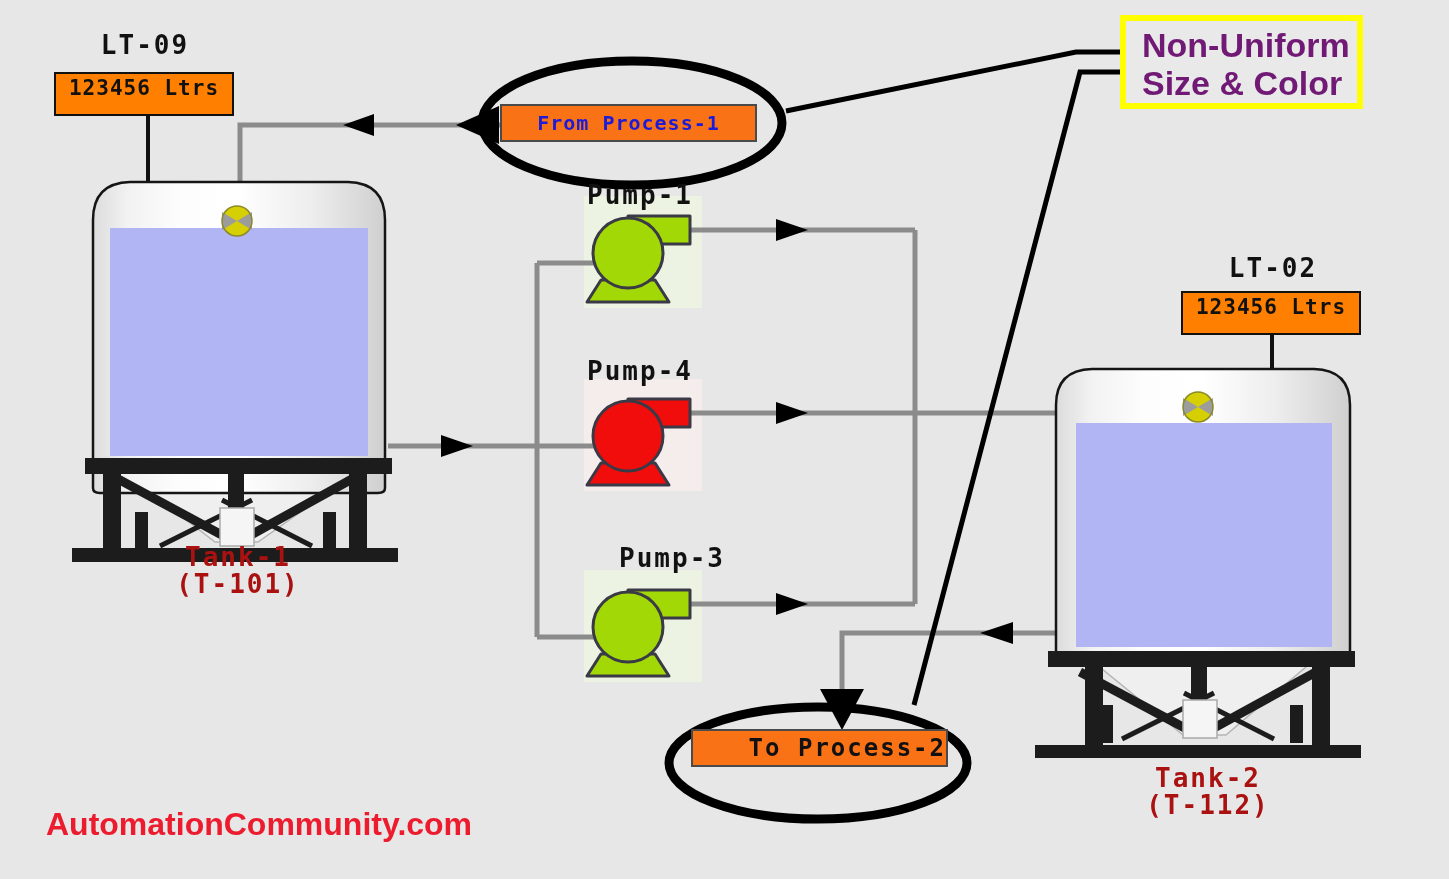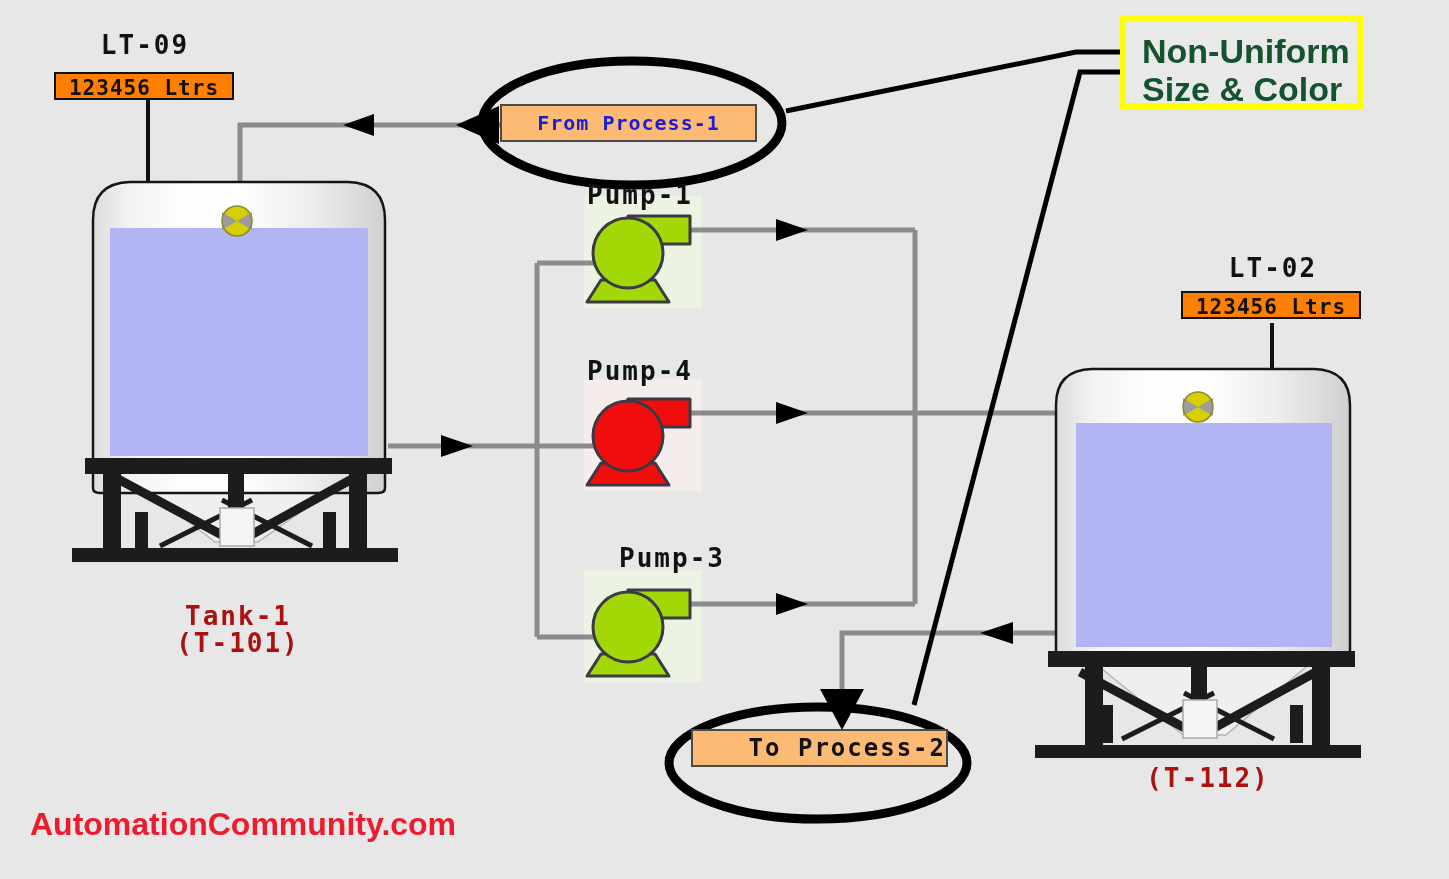--- a/index.html
+++ b/index.html
@@ -5,32 +5,32 @@
   html,body{margin:0;padding:0;background:#E7E7E7;}
   .stage{position:relative;width:1449px;height:879px;background:#E7E7E7;overflow:hidden;
          font-family:"DejaVu Sans Mono",monospace;}
   .stage svg{position:absolute;left:0;top:0;}
   .abs{position:absolute;box-sizing:border-box;}
   .mono{font-family:"DejaVu Sans Mono",monospace;font-weight:bold;color:#111;}
   .center{text-align:center;}
   
   .tag-label{font-size:26px;letter-spacing:2px;}
   .value-box{background:#FF7F00;border:2px solid #111;font-size:21px;letter-spacing:1px;
-             height:28px;line-height:28px;}
+             height:44px;line-height:28px;}
   
-  .proc-box{background:#fdba74;border:2px solid #4a4a4a;height:38px;}
+  .proc-box{background:#f97316;border:2px solid #4a4a4a;height:38px;}
   .proc-from{color:#1C1CD8;font-size:20px;letter-spacing:1px;line-height:34px;}
   .proc-to{color:#111;font-size:24px;letter-spacing:2px;line-height:34px;}
   
   .pump-label{font-size:26px;letter-spacing:2px;}
   .tank-label{color:#AA1111;font-size:26px;letter-spacing:2px;line-height:27px;}
   
-  .callout{border:6px solid #FFFF00;background:#E9E9E9;color:#14532d;
+  .callout{border:6px solid #FFFF00;background:#E9E9E9;color:#701a75;
            font-family:"Liberation Sans",sans-serif;font-weight:bold;
-           font-size:34px;line-height:38px;padding:11px 0 0 16px;}
+           font-size:34px;line-height:38px;padding:5px 0 0 16px;}
   .watermark{color:#EC1B2E;font-family:"Liberation Sans",sans-serif;
              font-weight:bold;font-size:32px;}
 </style>
 </head>
 <body>
 
 <div class="stage">
 
   <svg width="1449" height="879" viewBox="0 0 1449 879">
     <defs>
@@ -155,28 +155,29 @@
   <div class="abs mono tag-label center" style="left:1182px;top:253px;width:182px;">LT-02</div>
   <div class="abs mono value-box center" style="left:1181px;top:291px;width:180px;">123456 Ltrs</div>
 
   <div class="abs mono proc-box proc-from center" style="left:500px;top:104px;width:257px;">From Process-1</div>
   <div class="abs mono proc-box proc-to center" style="left:691px;top:729px;width:257px;text-align:right;">To Process-2</div>
 
   <div class="abs mono pump-label center" style="left:558px;top:180px;width:164px;">Pump-1</div>
   <div class="abs mono pump-label center" style="left:558px;top:356px;width:164px;">Pump-4</div>
   <div class="abs mono pump-label center" style="left:590px;top:543px;width:164px;">Pump-3</div>
 
-  <div class="abs center" style="left:138px;top:603px;width:200px;text-align:center;">
+  <div class="abs center" style="left:138px;top:544px;width:200px;text-align:center;">
     <div class="mono tank-label">Tank-1</div>
     <div class="mono tank-label">(T-101)</div>
   </div>
   <div class="abs center" style="left:1108px;top:765px;width:200px;">
+    <div class="mono tank-label">Tank-2</div>
     <div class="mono tank-label">(T-112)</div>
   </div>
 
   <div class="abs callout" style="left:1120px;top:15px;width:243px;height:94px;">
     <div>Non-Uniform</div>
     <div>Size &amp; Color</div>
   </div>
 
-  <div class="abs watermark" style="left:30px;top:806px;">AutomationCommunity.com</div>
+  <div class="abs watermark" style="left:46px;top:806px;">AutomationCommunity.com</div>
 
 </div>
 
 </body></html>

